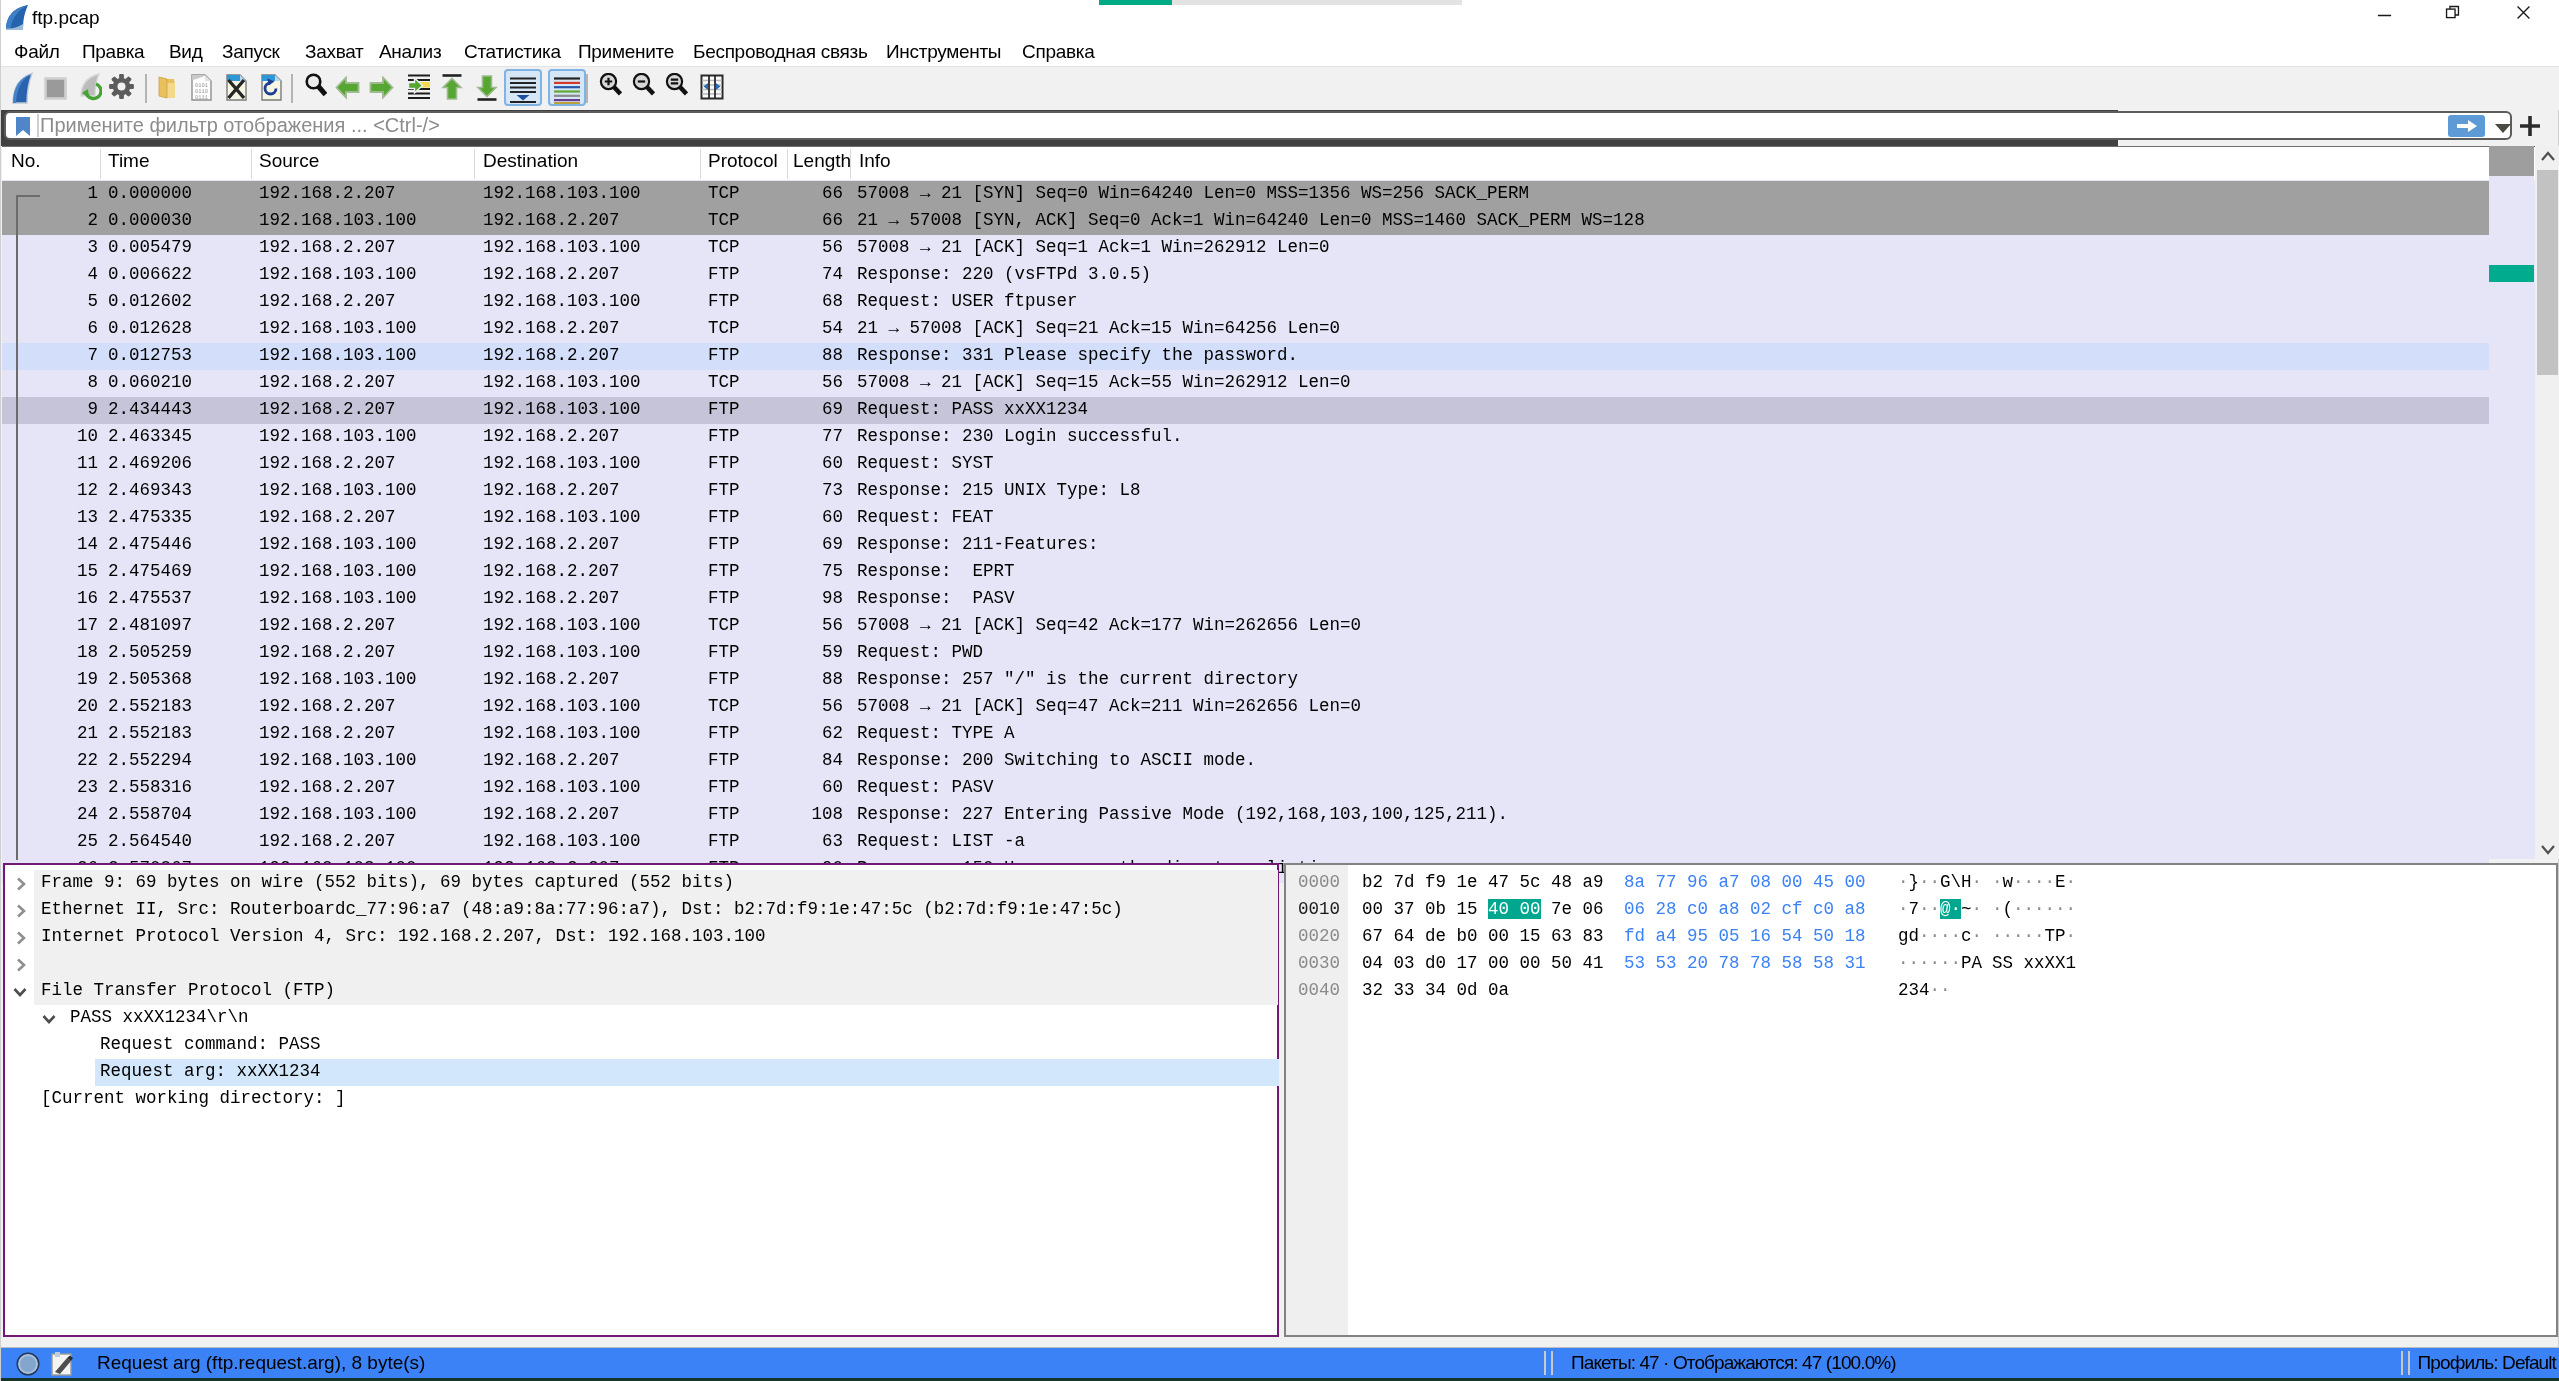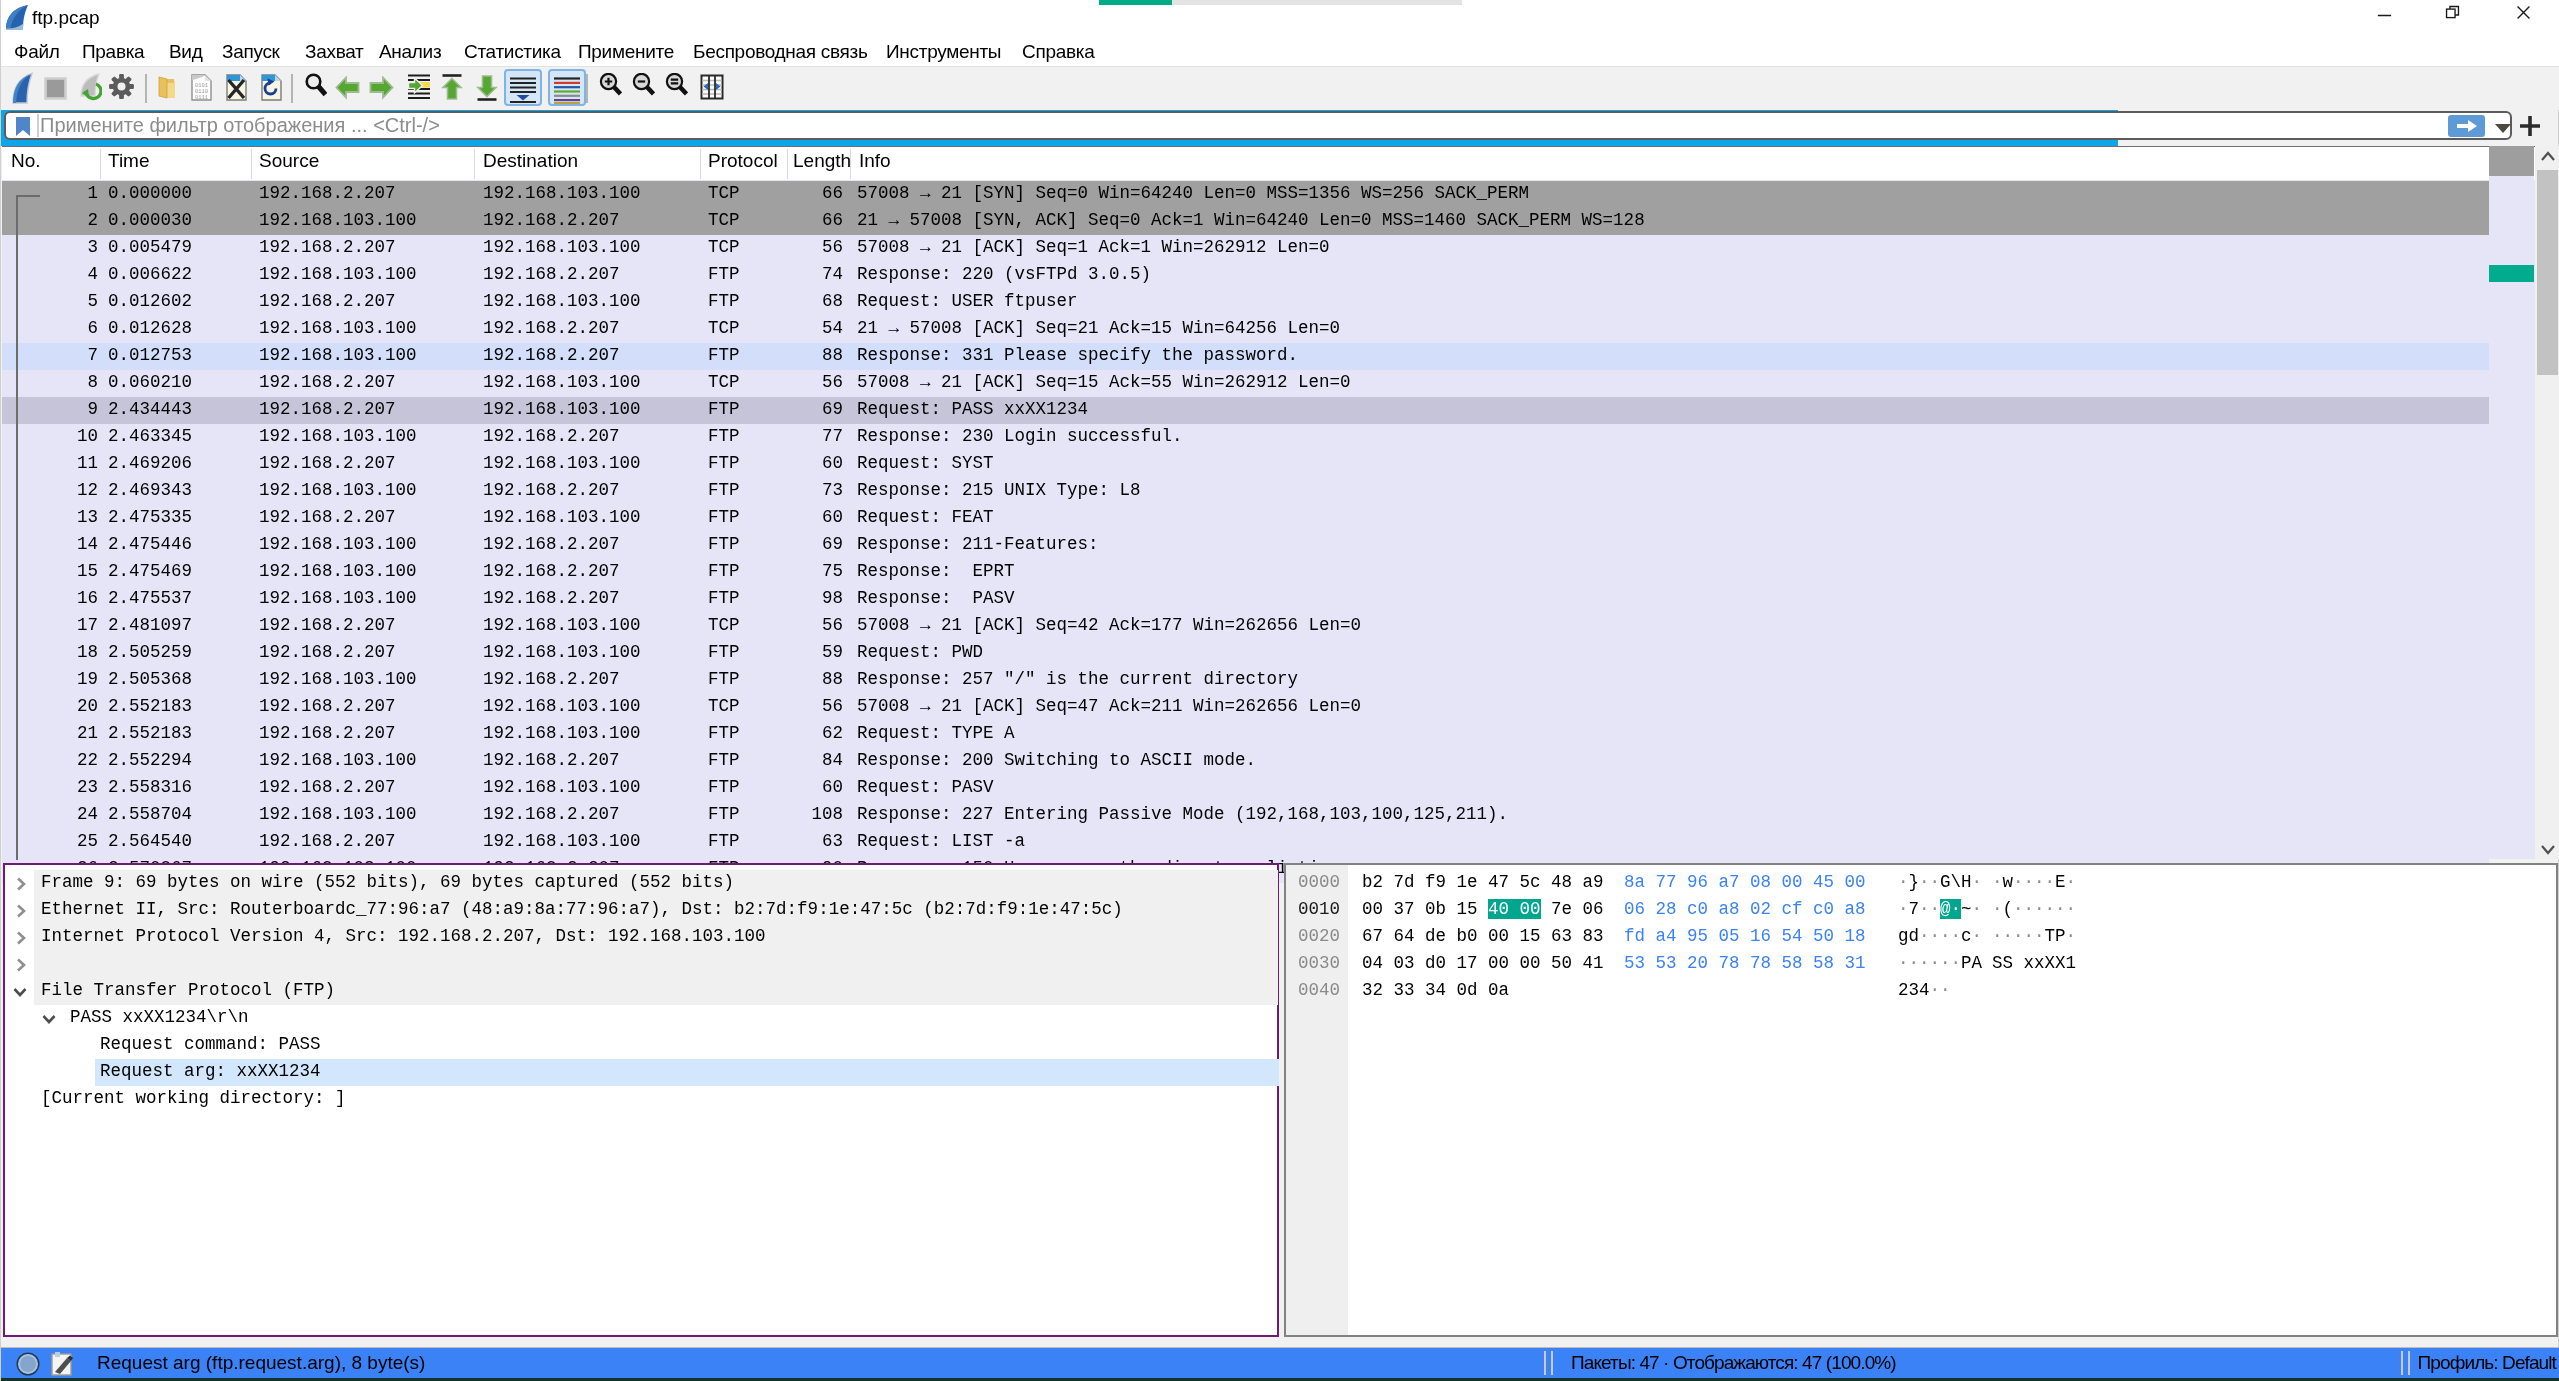--- a/index.html
+++ b/index.html
@@ -16,21 +16,21 @@
 
 .wbtn{position:absolute;top:0;width:17px;height:17px}
 
 #menubar{position:absolute;left:0;top:36px;width:2559px;height:31px;background:#ffffff;font-size:19px;letter-spacing:-0.3px;color:#000}
 #menubar span{position:absolute;top:5px}
 
 #toolbar{position:absolute;left:0;top:67px;width:2559px;height:43px;background:#f1f1f1}
 .tsep{position:absolute;top:7px;width:2px;height:29px;background:#b4b4b4}
 .tact{position:absolute;top:2px;width:38px;height:37px;background:#d5e7f7;border:2px solid #7eb3e3;border-radius:4px}
 
-#fwrap{position:absolute;left:0;top:110px;width:2117px;height:36px;background:#0ea5e9}
+#fwrap{position:absolute;left:0;top:110px;width:2117px;height:36px;background:#404040}
 #fbox{position:absolute;left:3px;top:1px;width:2508px;height:29px;background:#fff;border:2px solid #5c5c5c;border-radius:6px}
 #fbm{position:absolute;left:1px;top:1px;width:32px;height:23px;border-right:2px solid #cfcfcf}
 #fph{position:absolute;left:34px;top:1px;font-size:20px;color:#8c8c8c}
 #fgo{position:absolute;left:2442px;top:2px;width:37px;height:22px;background:#5e9ad6;border-radius:3px}
 #fplus{position:absolute;left:2516px;top:3px}
 
 #plist{position:absolute;left:1px;top:146px;width:2557px;height:713px;background:#e6e5f7;border-top:1px solid #6f6f6f}
 #phead{position:absolute;left:0;top:0;width:2557px;height:33px;background:#fff;font-size:19px;color:#000}
 #phead span{position:absolute;top:3px}
 .hsep{position:absolute;top:2px;width:1px;height:30px;background:#d9d9d9}

